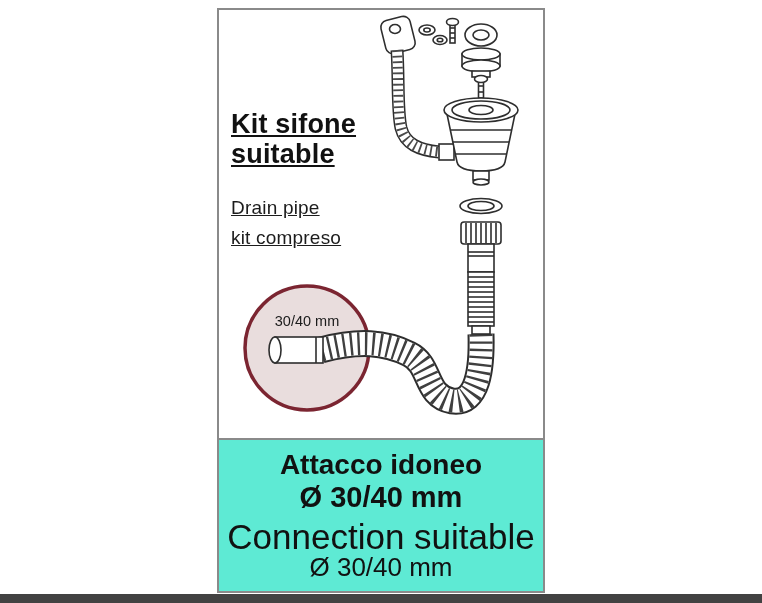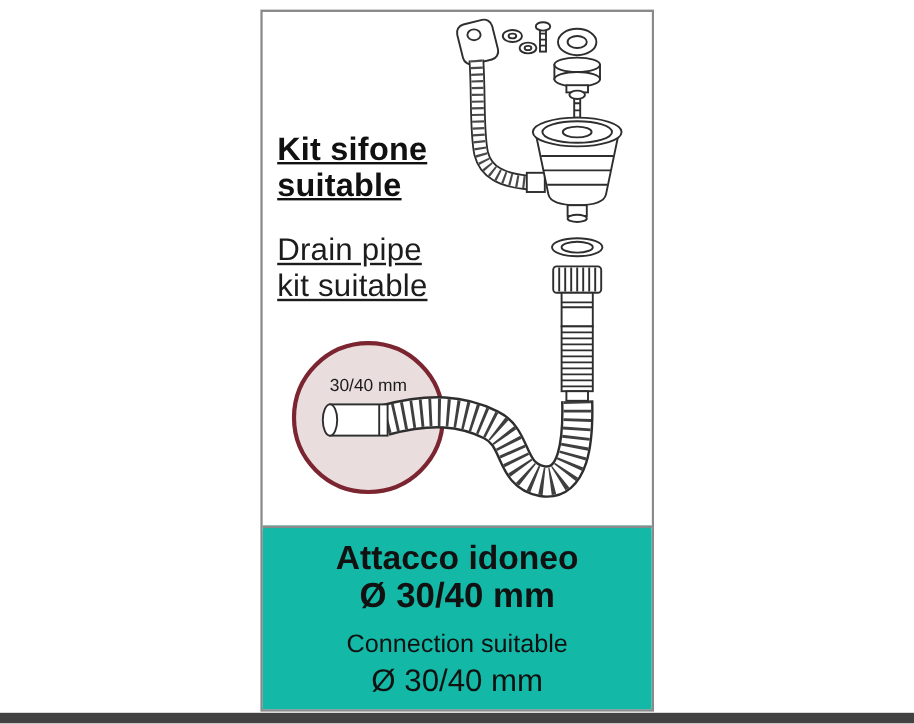--- a/index.html
+++ b/index.html
@@ -37,41 +37,41 @@
   }
   .headline span { display: block; text-decoration: underline; }
   .headline-it {
     top: 99px;
     font-size: 27px;
     line-height: 30px;
     font-weight: bold;
   }
   .headline-en {
     top: 183px;
-    font-size: 26px;
+    font-size: 19px;
     line-height: 30px;
     font-weight: normal;
     color: #1c1c1c;
   }
   .footer {
     position: absolute;
     left: 0;
     bottom: 0;
     width: 100%;
     height: 153px;
     box-sizing: border-box;
-    background: #14b8a6;
+    background: #5eead4;
     border-top: 2px solid #8a8a8a;
     text-align: center;
     color: #111111;
     padding-top: 9px;
   }
   .footer .it1 { font-size: 28px; font-weight: bold; line-height: 32px; }
   .footer .it2 { font-size: 29px; font-weight: bold; line-height: 33px; }
-  .footer .en1 { font-size: 21px; font-weight: normal; line-height: 30px; margin-top: 8px; text-align: center; }
+  .footer .en1 { font-size: 35px; font-weight: normal; line-height: 30px; margin-top: 8px; text-align: center; }
   .footer .en2 { font-size: 26px; font-weight: normal; line-height: 30px; }
   .bottom-bar {
     position: absolute;
     left: 0;
     top: 594px;
     width: 762px;
     height: 9px;
     background: #424242;
   }
   svg text { font-family: "Liberation Sans", sans-serif; }
@@ -188,21 +188,21 @@
         <text x="88" y="316" text-anchor="middle" font-size="14.5" fill="#1b1b1b">30/40 mm</text>
       </svg>
 
       <div class="headline headline-it">
         <span>Kit sifone</span>
         <span>suitable</span>
       </div>
 
       <div class="headline headline-en">
         <span>Drain pipe</span>
-        <span>kit suitable</span>
+        <span>kit compreso</span>
       </div>
     </div>
 
     <div class="footer">
       <div class="it1">Attacco idoneo</div>
       <div class="it2">Ø 30/40 mm</div>
       <div class="en1">Connection suitable</div>
       <div class="en2">Ø 30/40 mm</div>
     </div>
 

